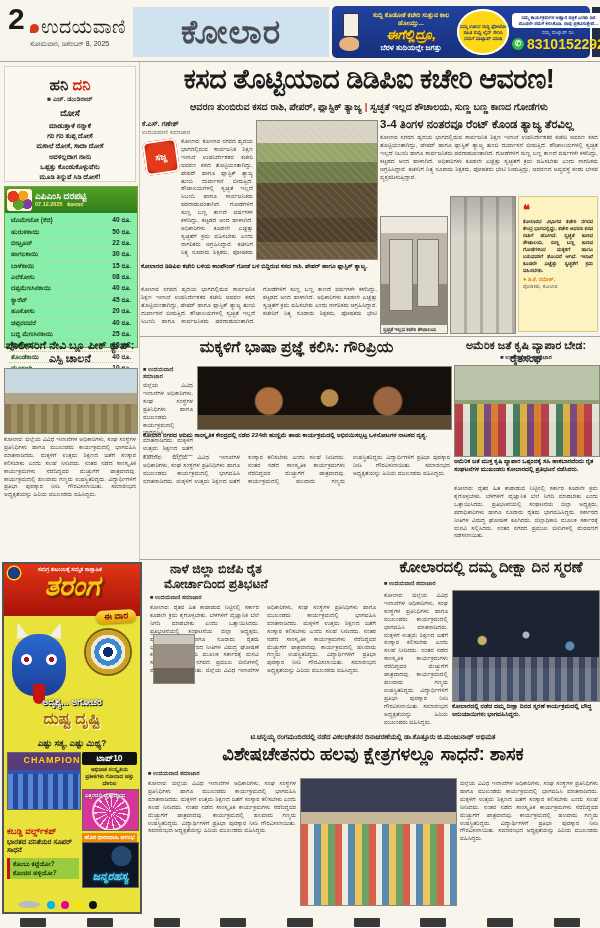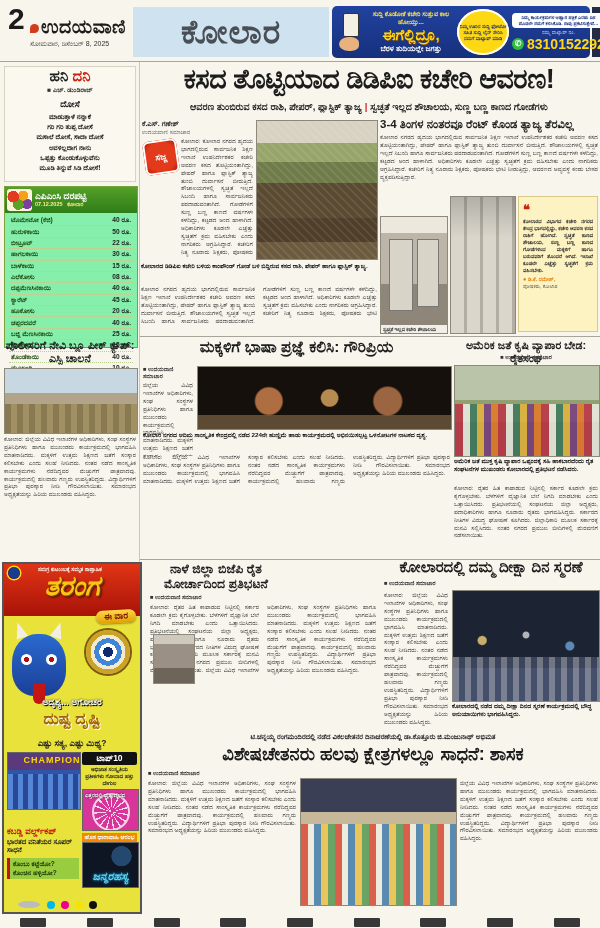--- a/index.html
+++ b/index.html
@@ -4,37 +4,37 @@
 <style>
   html,body{margin:0;padding:0;background:#9a9a9a;}
   .paper{position:relative;width:600px;height:928px;margin:0 auto;background:#f8f5ed;
          font-family:"Liberation Sans",sans-serif;color:#1c1c1c;overflow:hidden;}
   .abs{position:absolute;}
   .hr{position:absolute;background:#a7a49c;height:1px;}
   .vr{position:absolute;background:#c9c6bd;width:1px;}
 
   
   .pagenum{left:8px;top:4px;font-size:30px;font-weight:800;line-height:1;}
-  .masthead{left:30px;top:16px;font-size:19px;font-weight:700;letter-spacing:.5px;}
+  .masthead{left:30px;top:16px;font-size:19px;font-weight:400;letter-spacing:.5px;}
   .mast-dot{display:inline-block;width:9px;height:9px;border-radius:50% 50% 50% 0;background:#d23b1e;margin-right:2px;}
   .edition{left:138px;top:28px;font-size:7px;color:#444;}
   .dateline-top{left:30px;top:40px;font-size:7px;color:#333;}
   .kolarband{left:133px;top:7px;width:196px;height:50px;background:#cfe2f0;display:flex;align-items:center;justify-content:center;}
   .kolartitle{font-size:33px;font-weight:800;color:#4a4e55;letter-spacing:1px;}
   .corner-dark{left:592px;top:7px;width:8px;height:50px;background:#222c44;}
 
   
   .topad{left:332px;top:6px;width:258px;height:52px;background:linear-gradient(180deg,#2142a0,#16307c);
          border-radius:5px;display:flex;align-items:center;gap:3px;padding:0 3px;box-sizing:border-box;}
   .topad .illus{width:30px;height:42px;position:relative;flex:none;}
   .illus .phone{position:absolute;left:8px;top:2px;width:14px;height:22px;background:#f3efe2;border:1px solid #333;border-radius:2px;}
   .illus .hand{position:absolute;left:4px;bottom:2px;width:20px;height:14px;background:#e8b27e;border-radius:50% 40% 40% 50%;}
   .adleft{width:86px;flex:none;text-align:center;}
   .adl1{font-size:6.5px;color:#ffe14d;font-weight:700;line-height:1.2;}
-  .adl2{font-size:15px;color:#ffd814;font-weight:800;text-shadow:1px 1px 0 #7a3c00;}
+  .adl2{font-size:13px;color:#ffd814;font-weight:800;text-shadow:1px 1px 0 #7a3c00;font-style:italic;}
   .adl3{font-size:7.5px;color:#fff;font-weight:700;}
   .adburst{width:52px;height:46px;flex:none;background:#ffd814;border-radius:50%;display:flex;align-items:center;justify-content:center;
            text-align:center;font-size:5px;font-weight:700;color:#16307c;line-height:1.25;padding:2px;box-sizing:border-box;
            box-shadow:0 0 0 2px #fff inset;}
   .adright{flex:1;display:flex;flex-direction:column;gap:1px;}
   .adnote{background:#fff;border-radius:4px;font-size:4.8px;color:#16307c;font-weight:700;padding:2px 3px;line-height:1.25;text-align:center;}
   .adwa{font-size:5px;color:#cfe0ff;text-align:center;}
   .adphone{display:flex;align-items:center;justify-content:center;gap:3px;font-size:14px;font-weight:800;color:#ffd814;line-height:1;}
   .waicon{width:12px;height:12px;border-radius:50%;background:#2fbf3f;color:#fff;font-size:8px;display:inline-flex;align-items:center;justify-content:center;}
   .waicon::before{content:"✆";}
@@ -70,21 +70,21 @@
   .urinal-shade{position:absolute;inset:0;background:linear-gradient(180deg,rgba(60,60,60,.25),transparent 30%);}
   .quotebox{left:518px;top:196px;width:80px;height:136px;background:#fdf2c2;border:1px solid #d8c88a;padding:3px 4px;box-sizing:border-box;}
   .quote-mark{color:#d02010;font-size:13px;line-height:1;font-weight:800;}
   .quote-mark::before{content:"❝";}
   .quotetxt{font-size:5.2px;line-height:1.35;text-align:justify;color:#222;font-weight:600;}
   .qauth{font-size:5.6px;font-weight:800;margin-top:2px;color:#111;}
   .qrole{font-size:5px;color:#444;}
   .qbullet{color:#e07b00;}
 
   
-  .hanibox{left:4px;top:66px;width:132px;height:116px;background:#fbf8ef;border:1px solid #d8d2c0;padding:0;box-sizing:border-box;text-align:center;}
+  .hanibox{left:4px;top:66px;width:132px;height:116px;background:#fbf8ef;border:1px solid #d8d2c0;padding:9px;box-sizing:border-box;text-align:center;}
   .hani-title{font-size:15px;font-weight:800;}
   .hani-red{color:#cc1f10;}
   .hani-author{font-size:6.5px;color:#333;margin-top:1px;font-weight:700;}
   .poem-title{font-size:9px;font-weight:800;margin-top:5px;}
   .poem{font-size:6.8px;line-height:1.5;color:#222;font-weight:600;margin-top:2px;}
 
   .apmc{left:4px;top:186px;width:132px;height:160px;border:1px solid #7aa23c;background:#86efac;}
   .apmc-head{height:26px;background:linear-gradient(180deg,#55a028,#2e7d18);color:#fff;display:flex;flex-direction:column;justify-content:center;padding:0 4px 0 30px;position:relative;}
   .apmc-veg{position:absolute;left:2px;top:2px;width:25px;height:22px;background:
      radial-gradient(circle at 25% 35%,#e23b20 0 24%,transparent 25%),

